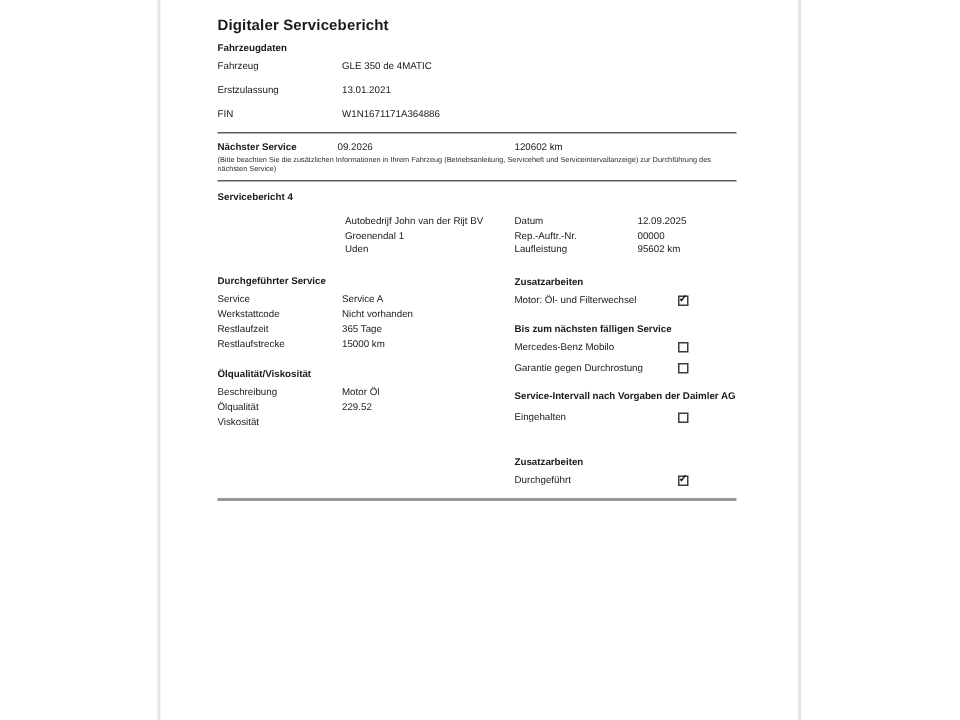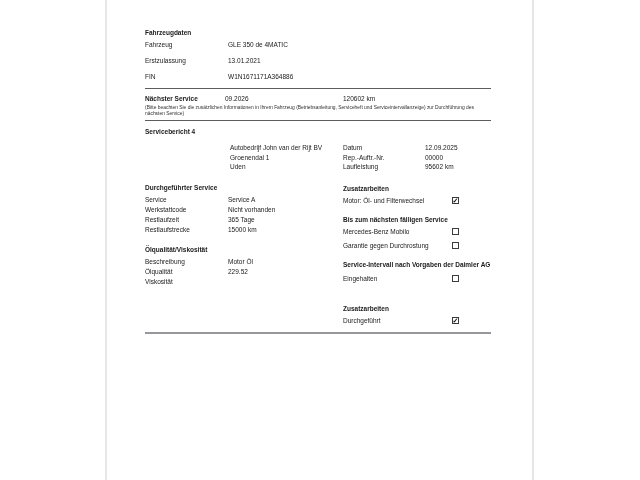--- a/index.html
+++ b/index.html
@@ -50,20 +50,21 @@
              display:flex; align-items:center; justify-content:center; }
   .chk-box .mark { font-size:7px; line-height:6px; font-weight:bold; color:#111;
                    transform:translateY(-0.5px); }
 </style>
 </head>
 <body>
 
 <div class="page">
   <div class="content">
 
+    <div class="abs doc-title">Digitaler Servicebericht</div>
 
     <div class="abs sec-h veh-h">Fahrzeugdaten</div>
     <div class="abs veh-rows">
       <div class="row">
         <span class="lbl">Fahrzeug</span>
         <span class="val">GLE 350 de 4MATIC</span>
       </div>
       <div class="row">
         <span class="lbl">Erstzulassung</span>
         <span class="val">13.01.2021</span>

